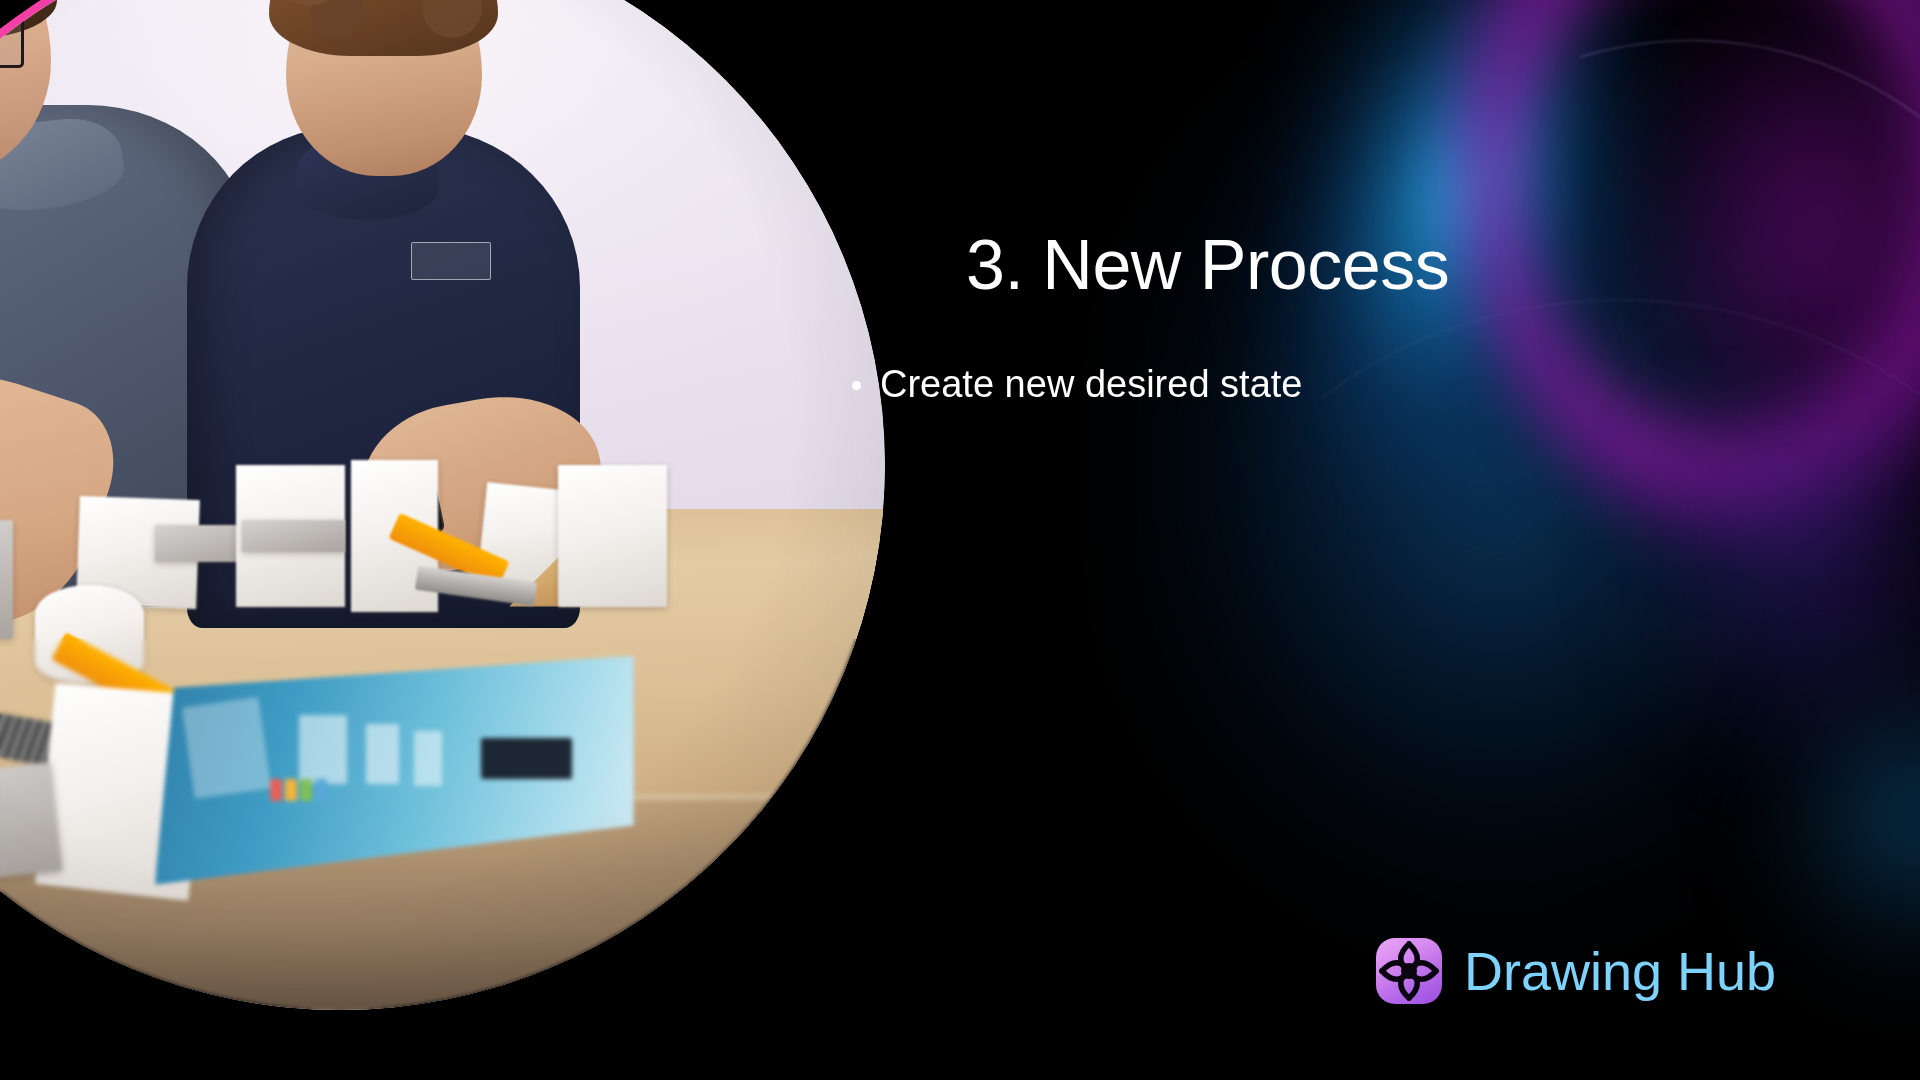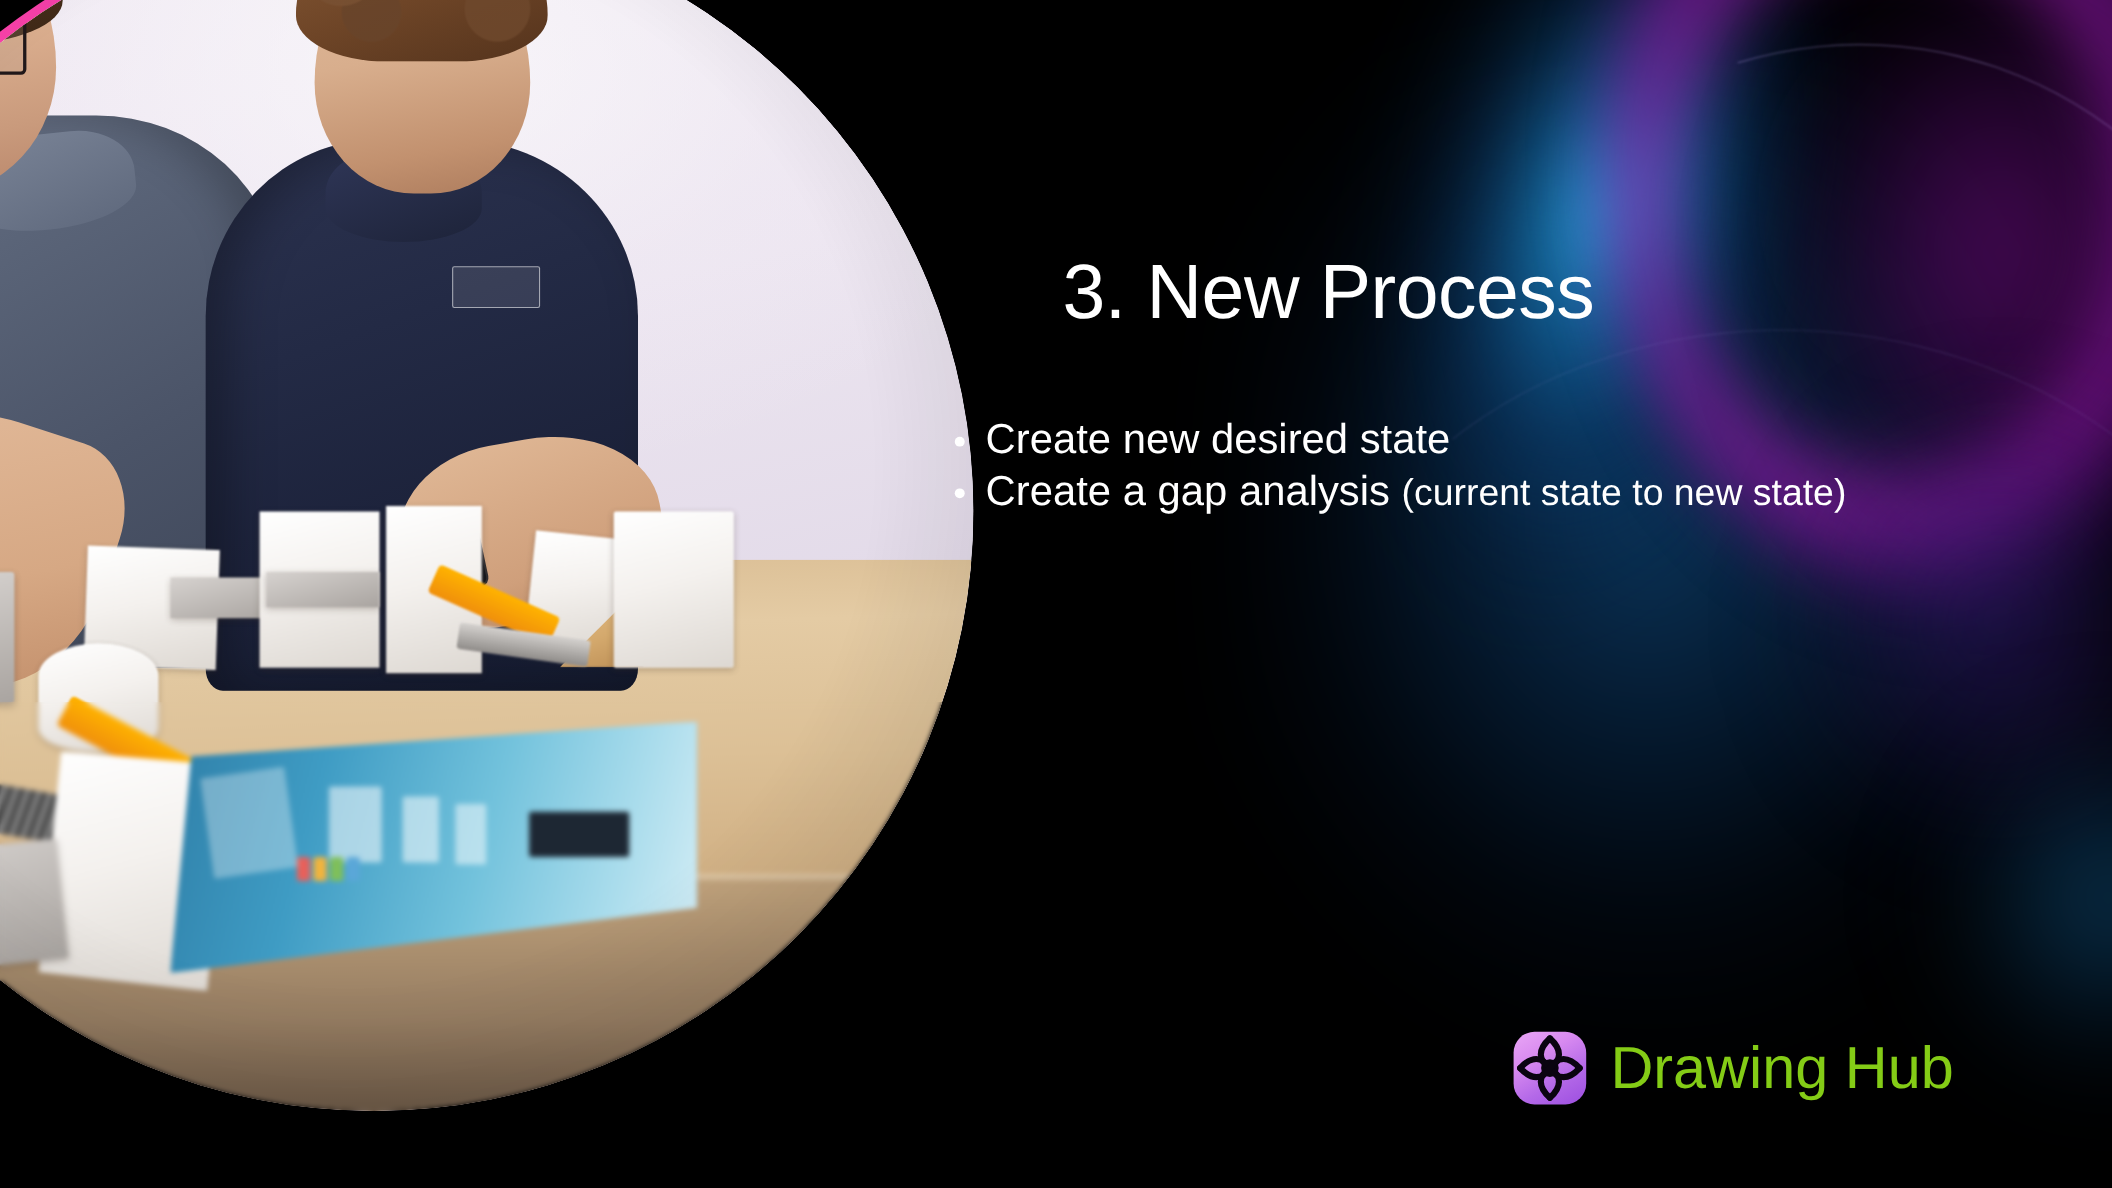--- a/index.html
+++ b/index.html
@@ -368,21 +368,21 @@
     font-family: "Liberation Sans", sans-serif;
     margin-top: 44px;
   }
 
   #bullets {
     position: absolute;
     left: 56px;
     top: 362px;
     width: 1010px;
     list-style: none;
-    margin: 16px;
+    margin: 0;
     padding: 0;
     color: #ffffff;
     font-size: 38px;
     line-height: 1.18;
     font-weight: 400;
   }
   #bullets li {
     position: relative;
     padding-left: 44px;
     margin-bottom: 2px;
@@ -412,21 +412,21 @@
     width: 66px;
     height: 66px;
     border-radius: 19px;
     background: linear-gradient(150deg, #e9a7f5 0%, #d98bf0 32%, #b469e8 66%, #9c4ee0 100%);
     position: relative;
     overflow: hidden;
     flex: 0 0 auto;
   }
   #logo-mark svg { position: absolute; inset: 0; }
   #logo-text {
-    color: #84cc16;
+    color: #7dd3fc;
     font-size: 54px;
     font-weight: 400;
     letter-spacing: 0px;
     white-space: nowrap;
     font-family: "Liberation Sans", sans-serif;
     text-align: center;
   }
 </style>
 </head>
 <body>
@@ -513,23 +513,20 @@
     </div>
   </div>
 
   <div id="content">
 
     <h1 id="title">3. New Process</h1>
 
     <ul id="bullets">
       <li>
         <span>Create new desired state</span><span class="paren-small"></span>
-      </li>
-      <li>
-        <span>Create a gap analysis </span><span class="paren-small">(current state to new state)</span>
       </li>
     </ul>
   </div>
 
   <div id="logo">
     <div id="logo-mark">
       <svg viewBox="0 0 66 66" width="66" height="66" aria-hidden="true">
         <g fill="none" stroke="#0a0410" stroke-width="5.6" stroke-linecap="round">
           <circle cx="33" cy="33" r="5.2"></circle>
           <path d="M33 6 C 22 16, 22 26, 33 33 C 44 40, 44 50, 33 60"></path>

